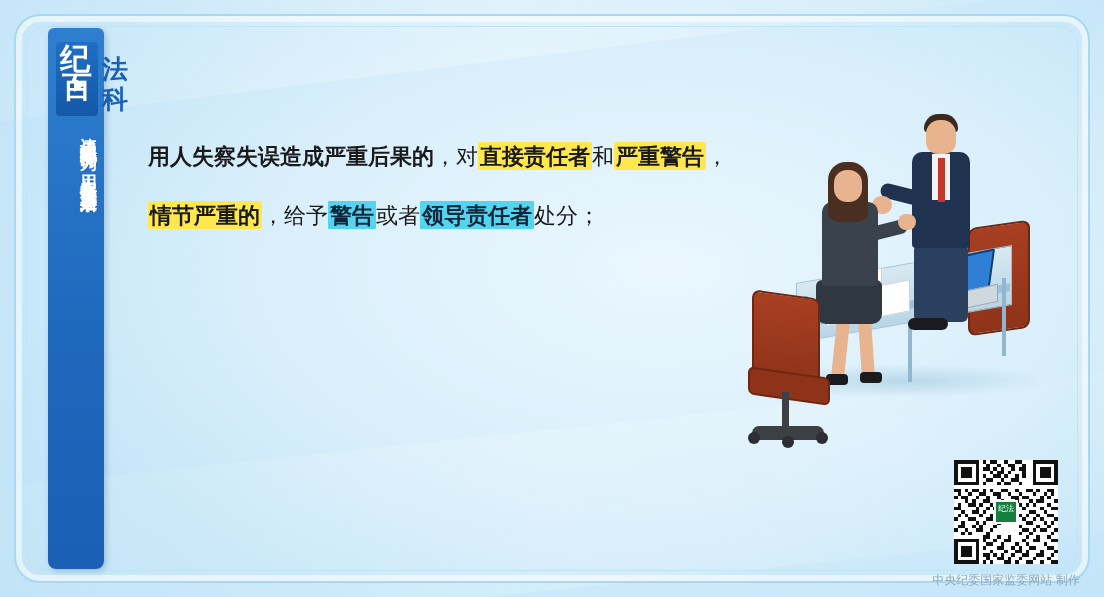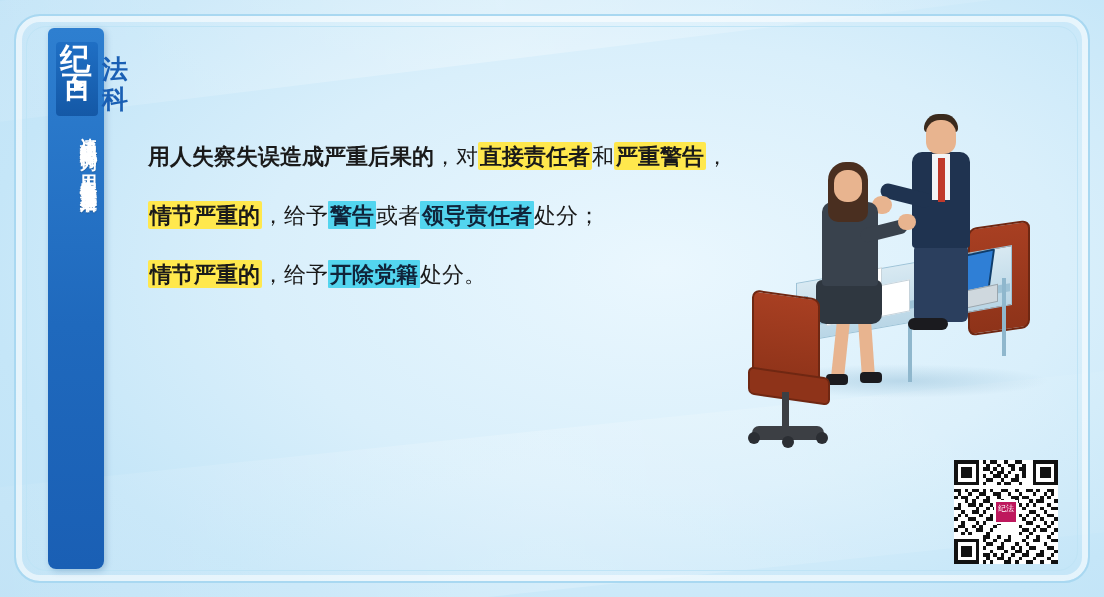--- a/index.html
+++ b/index.html
@@ -152,21 +152,21 @@
   .w-shoe{position:absolute;width:22px;height:11px;background:#1b1b1f;border-radius:4px;}
   .ws1{left:96px;top:278px;}
   .ws2{left:130px;top:276px;}
 
   
   .qr{
     position:absolute;left:954px;top:460px;width:104px;height:104px;
     background:#ffffff;padding:0;box-sizing:border-box;
   }
   .qr-logo{
-    position:absolute;left:40px;top:40px;width:24px;height:24px;background:#be185d;
+    position:absolute;left:40px;top:40px;width:24px;height:24px;background:#15803d;
     color:#fff;font-size:8px;line-height:10px;text-align:center;padding-top:2px;box-sizing:border-box;
     border:2px solid #fff;
   }
   
   .credit{
     position:absolute;left:900px;top:572px;width:180px;text-align:right;
     font-size:12px;color:#8aa7bb;font-family:"DejaVu Sans","Liberation Sans",sans-serif;
     white-space:nowrap;
   }
 </style>
@@ -192,23 +192,20 @@
   </div>
 
   <div class="banner-text">违反组织纪律的行为：用人失察失误造成严重后果</div>
 
   <div class="content">
     <div class="line">
       <span class="u">用人失察失误造成严重后果的</span><span class="plain">，对</span><span class="hl-y">直接责任者</span><span class="plain">和</span><span class="hl-y">严重警告</span><span class="plain">，</span>
     </div>
     <div class="line">
       <span class="hl-y">情节严重的</span><span class="plain">，给予</span><span class="hl-c">警告</span><span class="plain">或者</span><span class="hl-c">领导责任者</span><span class="plain">处分；</span>
-    </div>
-    <div class="line">
-      <span class="hl-y">情节严重的</span><span class="plain">，给予</span><span class="hl-c">开除党籍</span><span class="plain">处分。</span>
     </div>
   </div>
 
   <div class="illus">
     <div class="shadow"></div>
 
     <div class="chair-back cb1"></div>
 
     <div class="desk-top"></div>
     <div class="desk-edge"></div>
@@ -450,14 +447,15 @@
           <rect x="14" y="28" width="2" height="1"></rect>
           <rect x="17" y="28" width="1" height="1"></rect>
           <rect x="20" y="28" width="2" height="1"></rect>
           <rect x="24" y="28" width="1" height="1"></rect>
           <rect x="27" y="28" width="2" height="1"></rect>
       </g>
     </svg>
     <div class="qr-logo">纪法</div>
   </div>
 
+  <div class="credit">中央纪委国家监委网站 制作</div>
 
 </div>
 
 </body></html>

